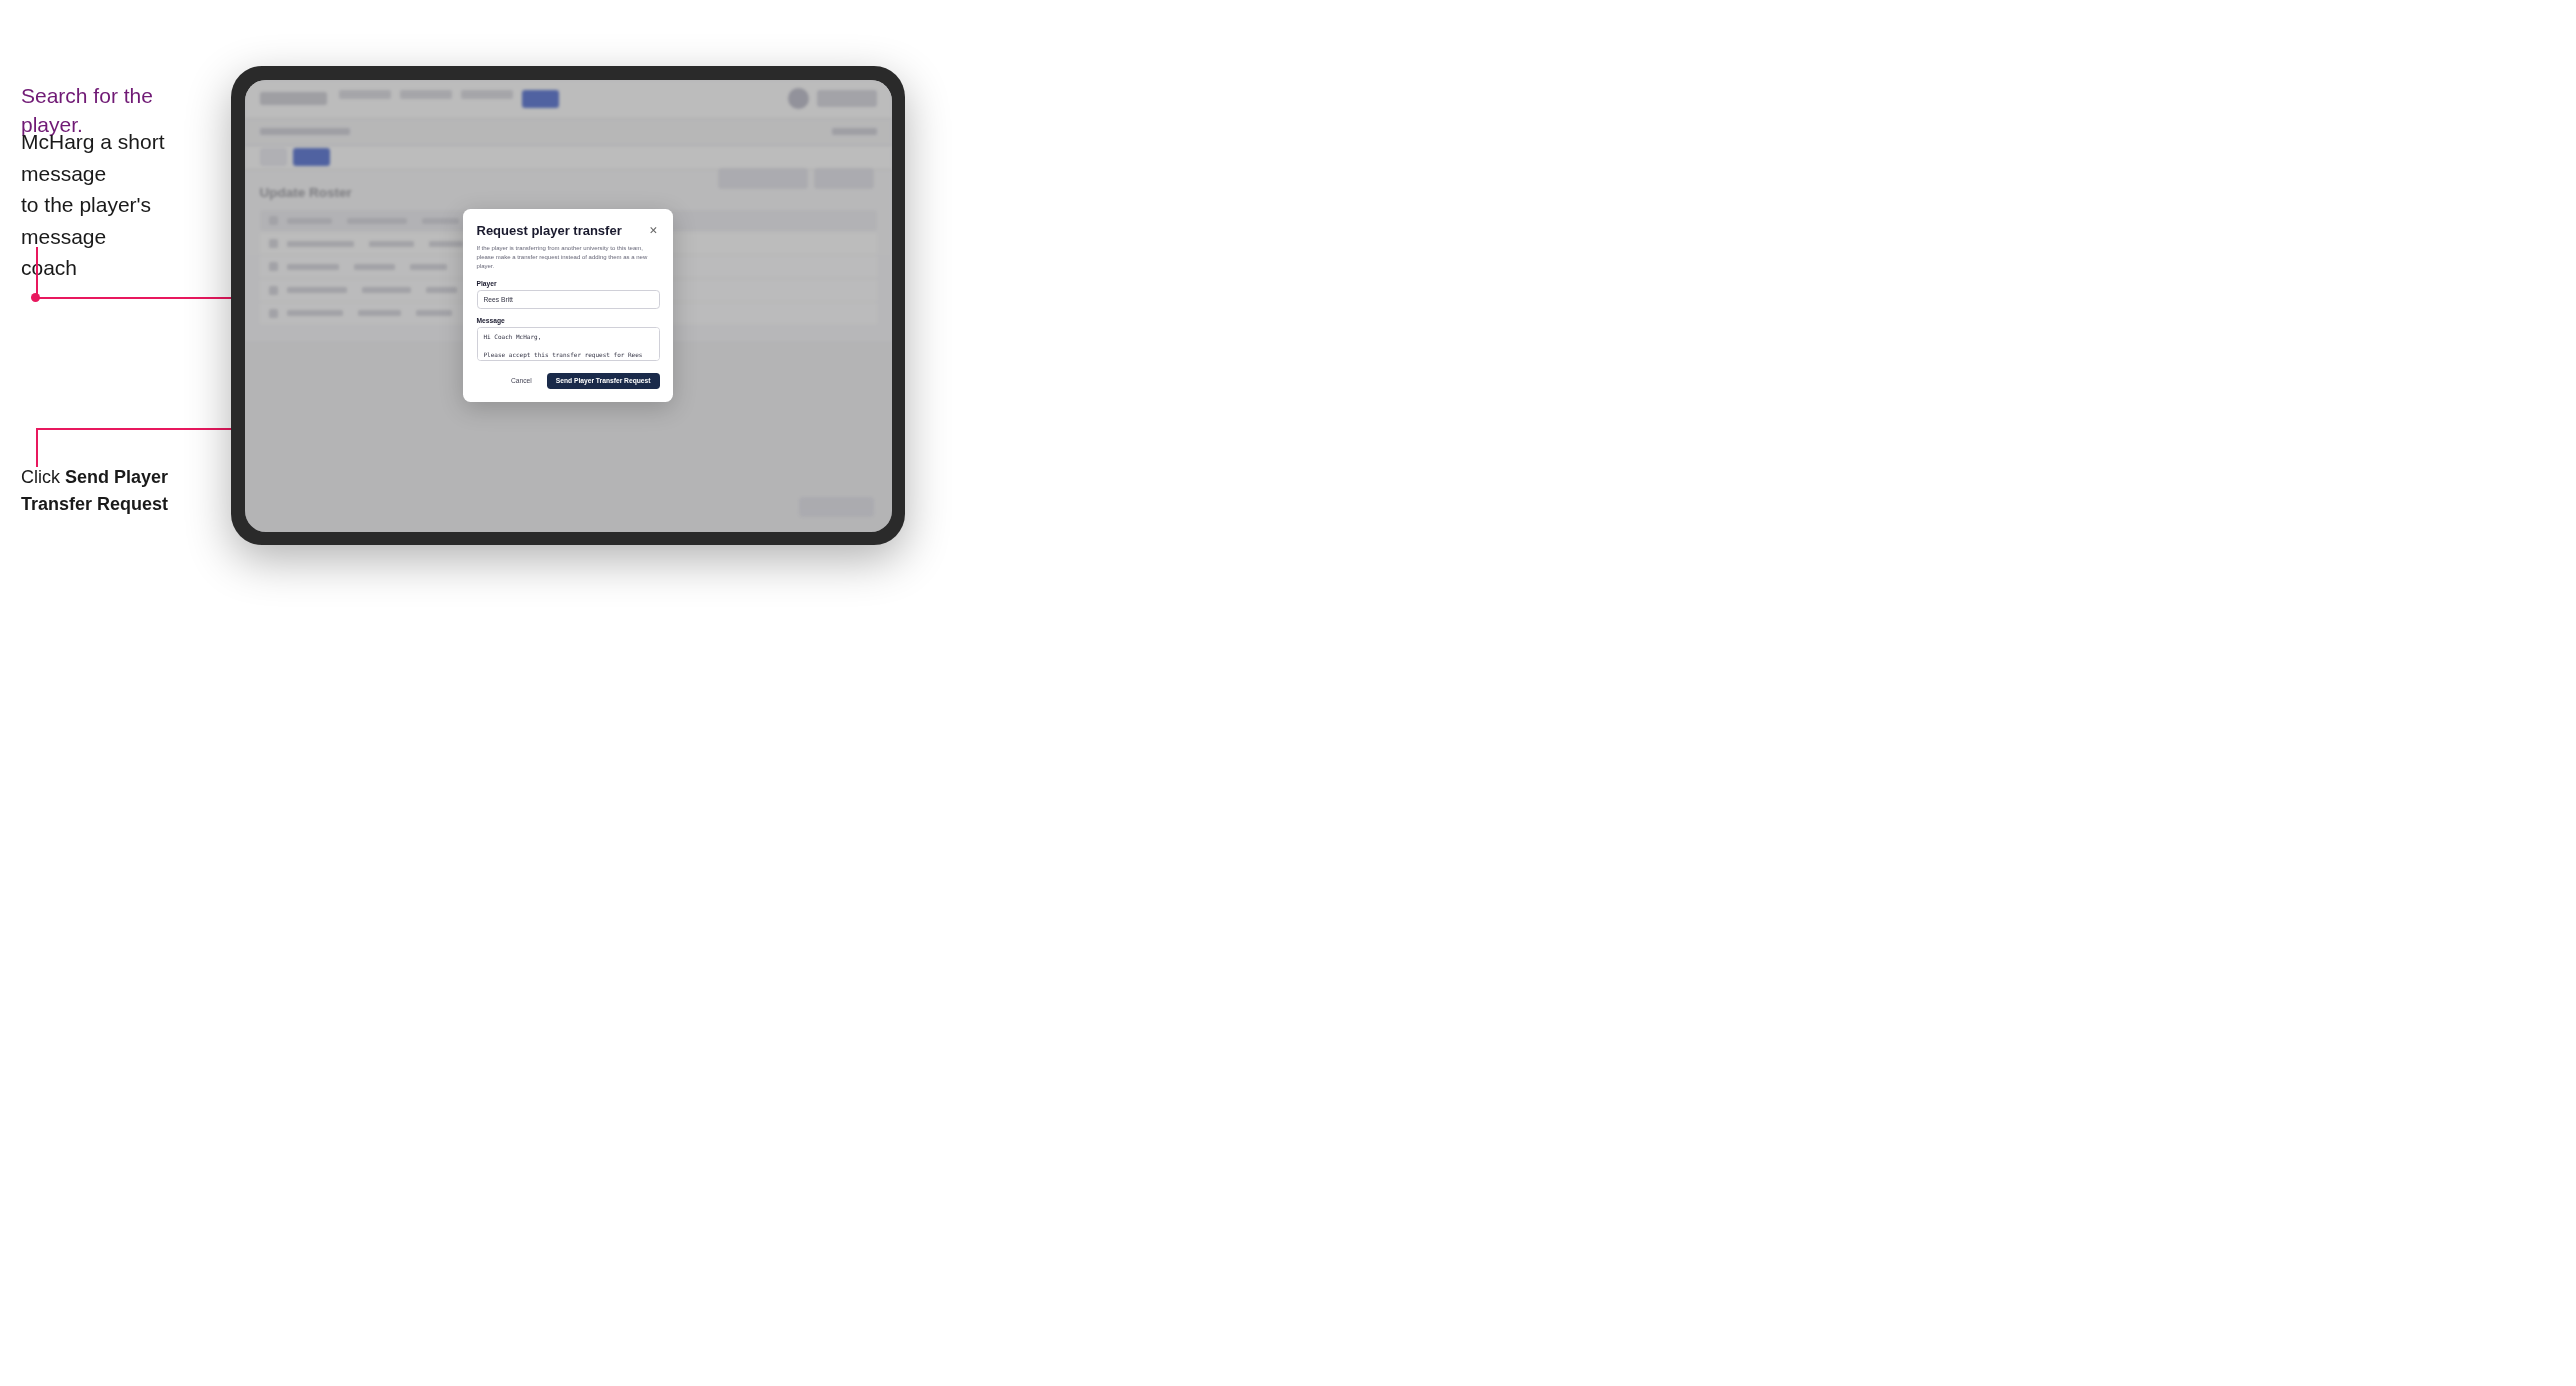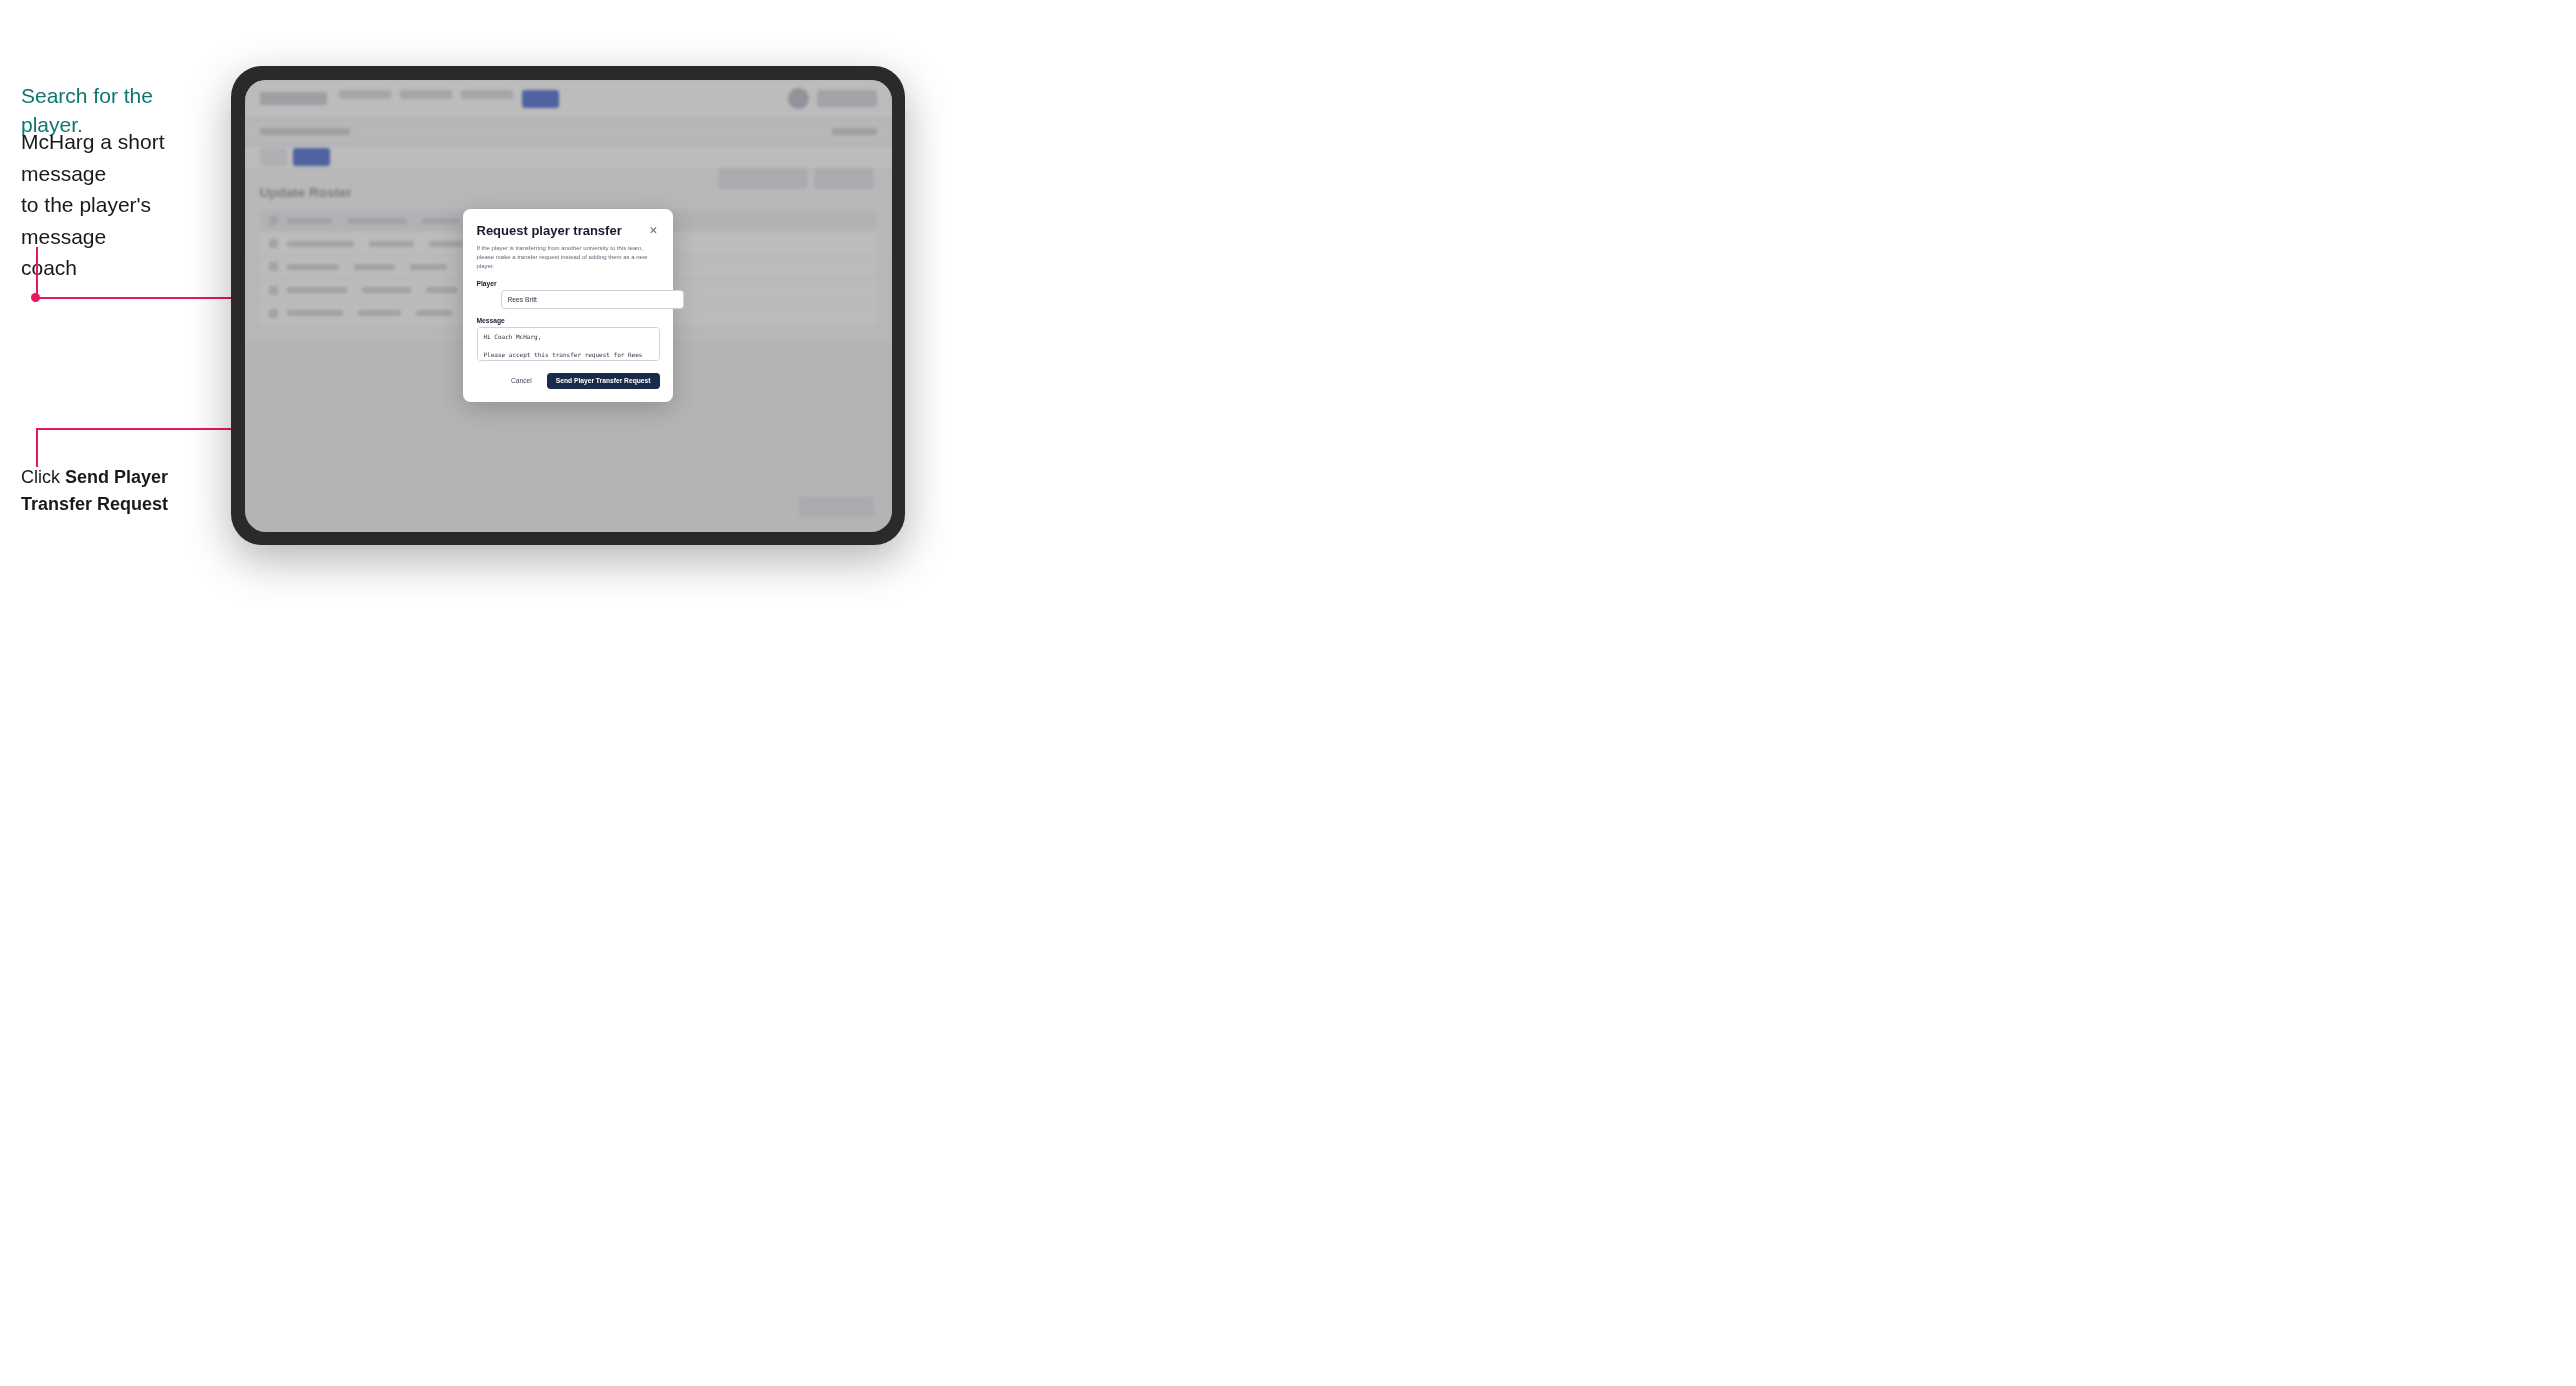--- a/index.html
+++ b/index.html
@@ -19,21 +19,21 @@
       top: 0;
       width: 217px;
       height: 100%;
     }
 
     .annotation-text-1 {
       position: absolute;
       left: 21px;
       top: 81px;
       font-size: 21px;
-      color: #0f766e;
+      color: #701a75;
       line-height: 1.4;
     }
 
     .annotation-text-2 {
       position: absolute;
       left: 21px;
       top: 126px;
       font-size: 21px;
       color: #1a1a1a;
       line-height: 1.5;
@@ -401,21 +401,20 @@
     .modal-input {
       width: 100%;
       height: 19.5px;
       border: 0.7px solid #d0d0d8;
       border-radius: 3.7px;
       padding: 0 6px;
       font-size: 6.7px;
       color: #333344;
       margin-bottom: 7.5px;
       outline: none;
-      margin-left: 24px;
     }
 
     .modal-textarea {
       width: 100%;
       height: 34px;
       border: 0.7px solid #d0d0d8;
       border-radius: 3.7px;
       padding: 4.5px 6px;
       font-size: 6px;
       color: #333344;

